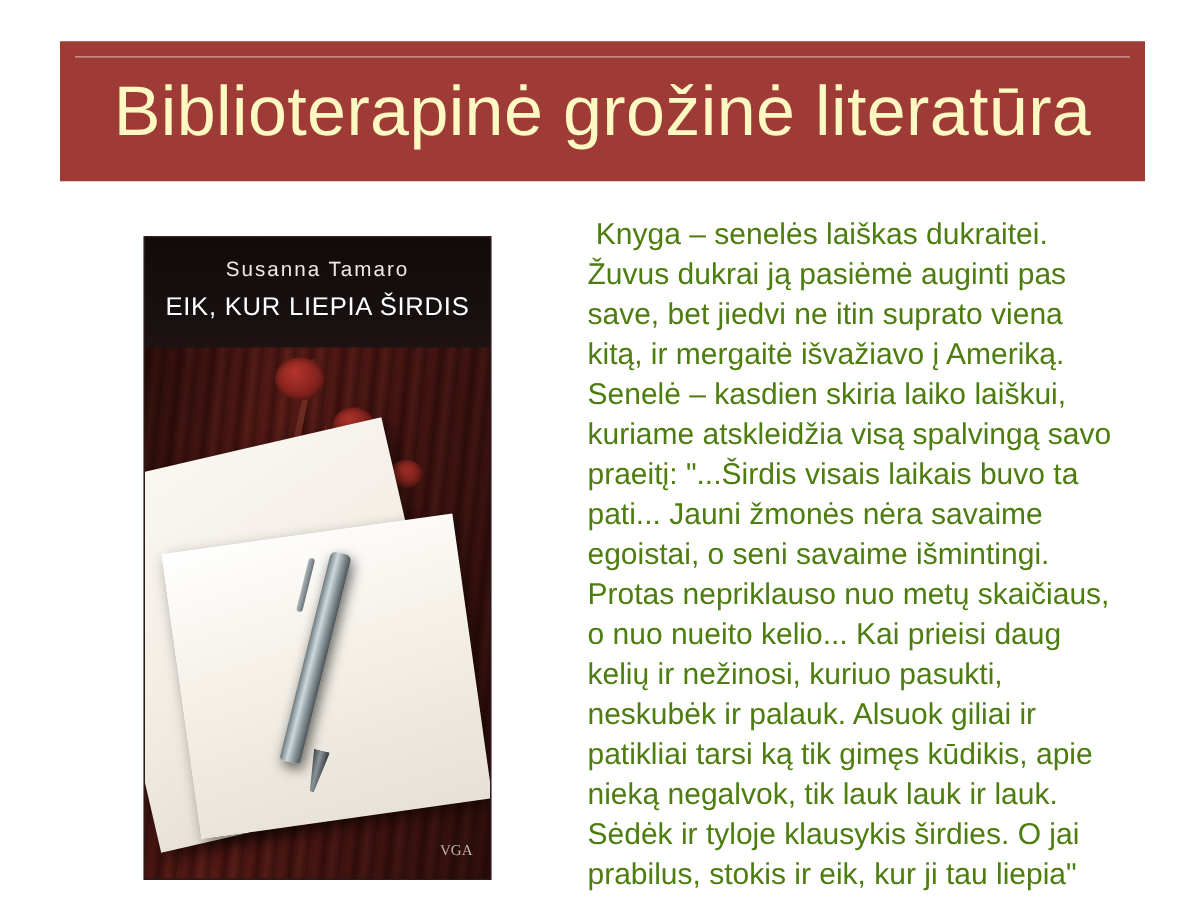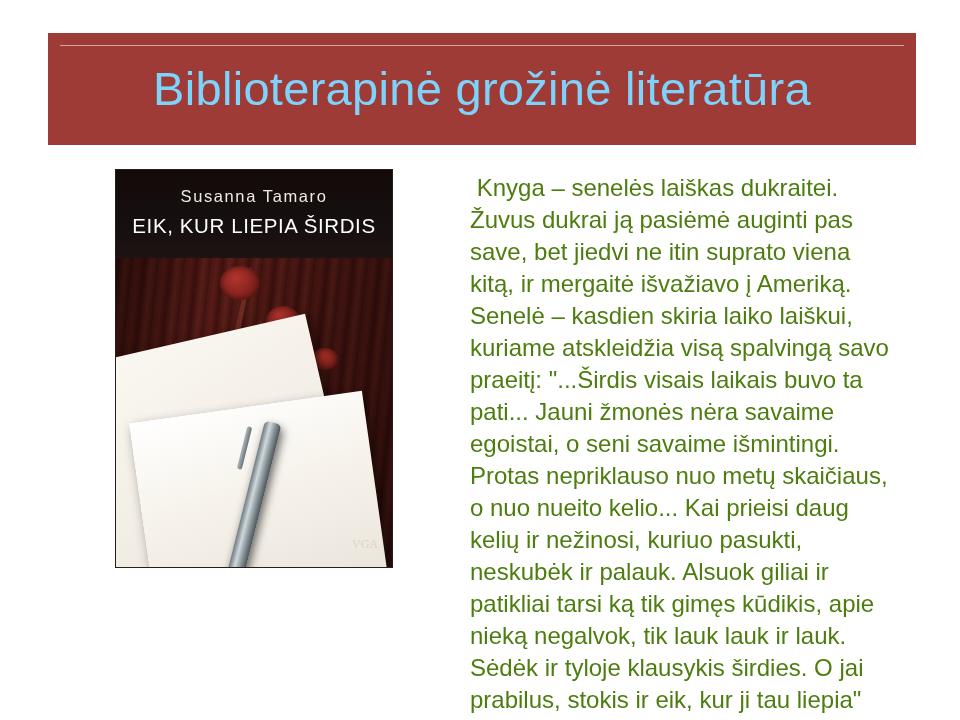--- a/index.html
+++ b/index.html
@@ -38,35 +38,35 @@
     top: 12px;
     right: 12px;
     bottom: 12px;
     border-top: 1px solid rgba(255,255,255,0.55);
     border-bottom: 1px solid rgba(255,255,255,0.0);
     display: flex;
     align-items: center;
     justify-content: center;
   }
   .title-text {
-    color: #7dd3fc;
-    font-size: 47px;
+    color: #fef9c3;
+    font-size: 56px;
     font-weight: normal;
     letter-spacing: 0.3px;
     line-height: 1.05;
     white-space: nowrap;
     font-family: "Liberation Sans", sans-serif;
   }
   
   .book-wrap {
     position: absolute;
     left: 115px;
-    top: 169px;
+    top: 189px;
     width: 278px;
-    height: 399px;
+    height: 515px;
     background: #6d28d9;
   }
   .book {
     position: absolute;
     inset: 0;
     overflow: hidden;
     background: #1d1211;
     border: 1px solid #2b1b19;
     box-sizing: border-box;
   }

